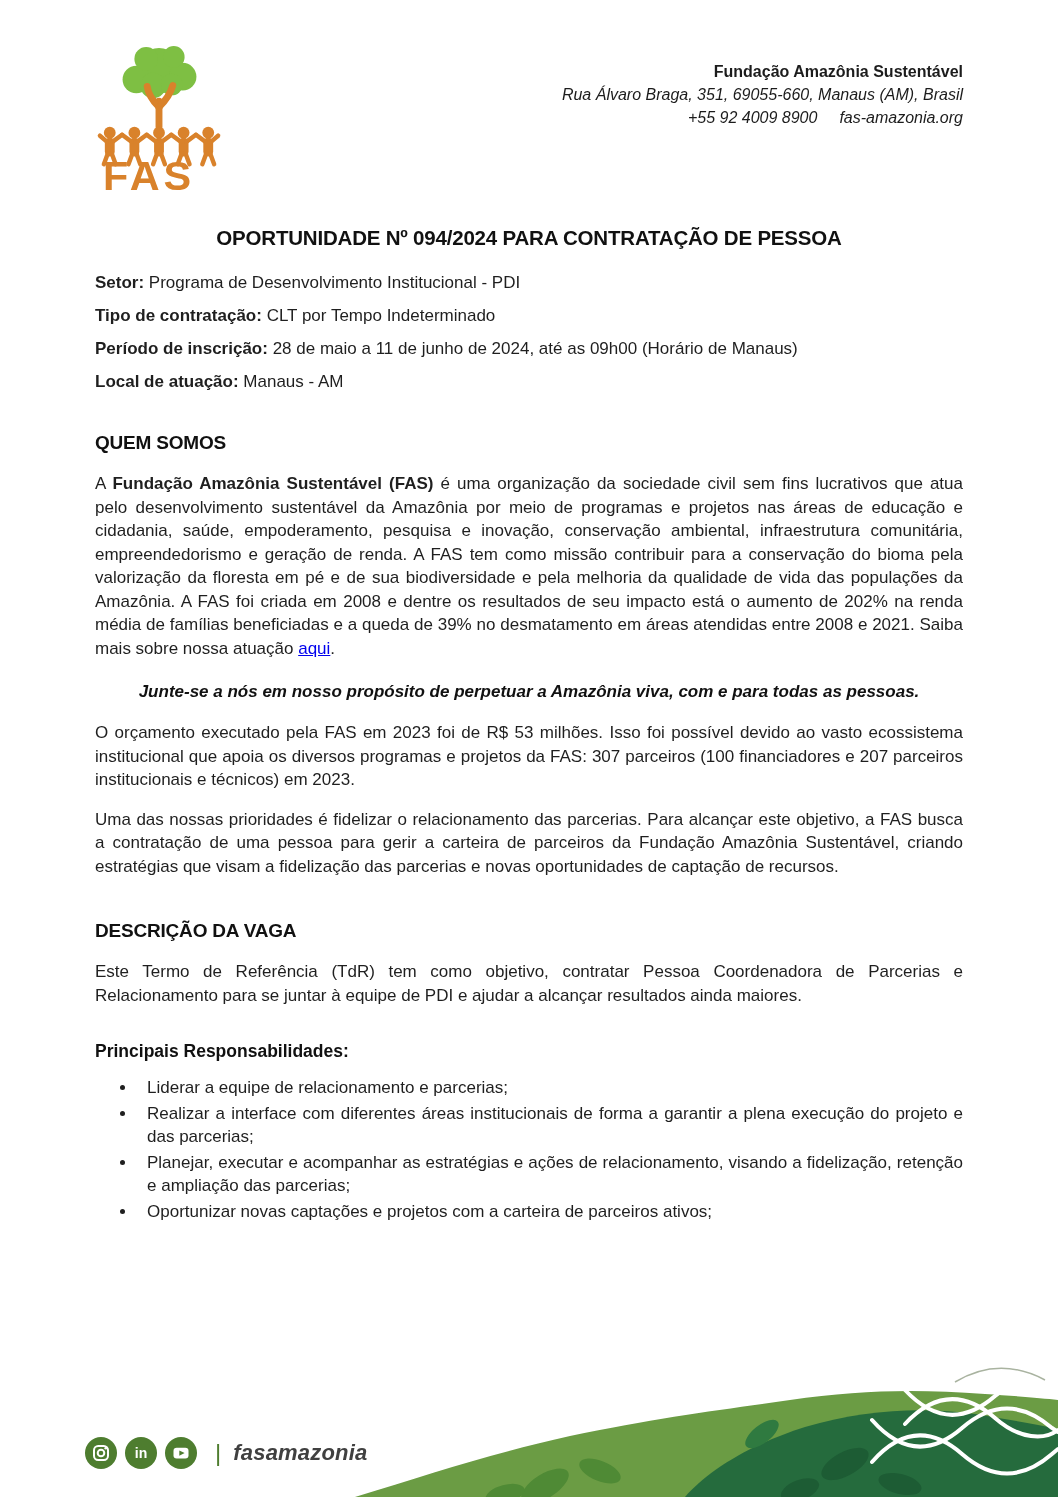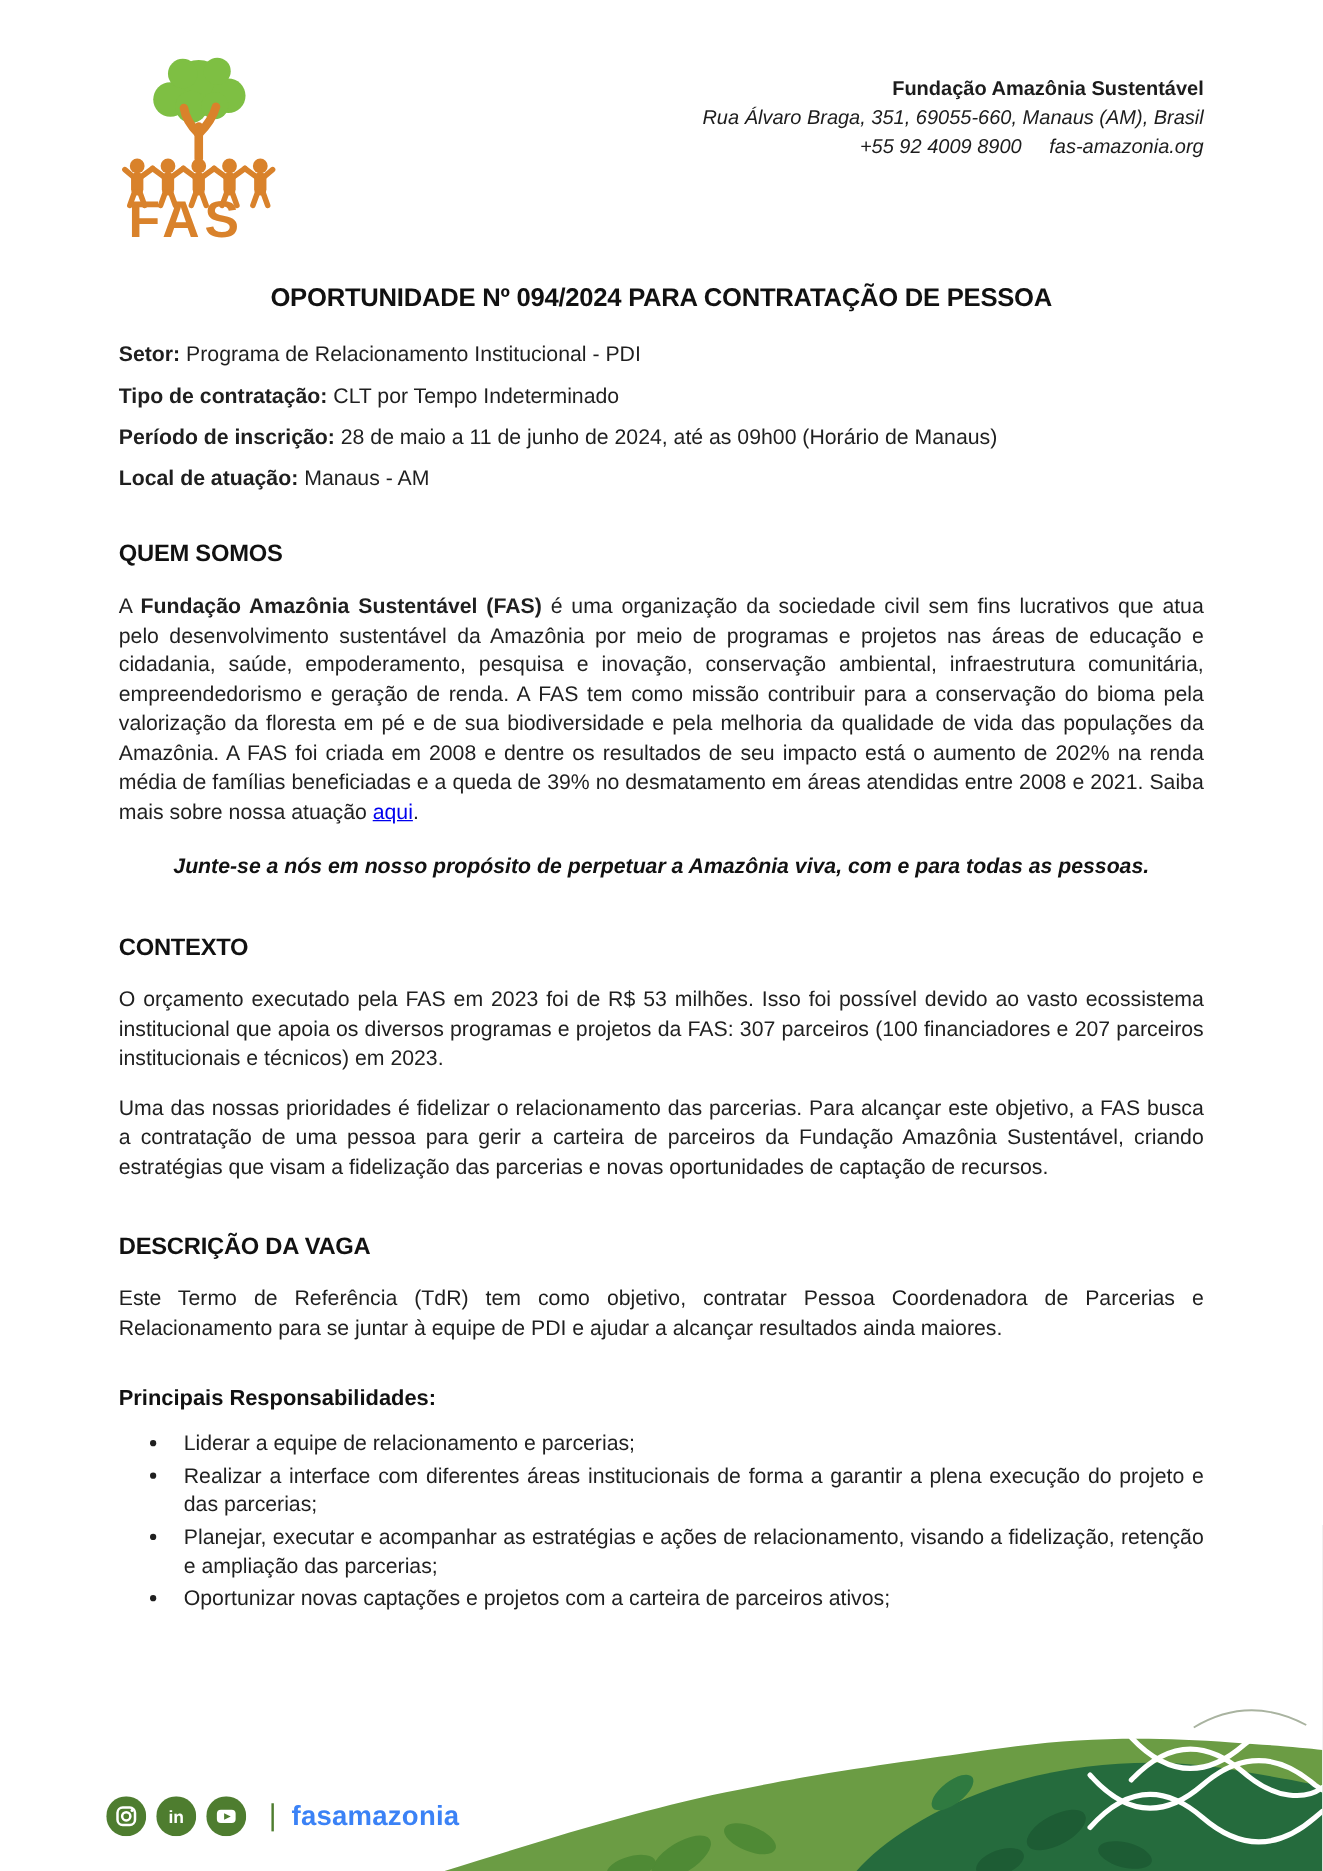--- a/index.html
+++ b/index.html
@@ -66,21 +66,21 @@
   .footer svg{display:block;}
   .social-row{
     position:absolute;left:85px;bottom:28px;
     display:flex;align-items:center;gap:8px;pointer-events:auto;justify-content:space-between;
   }
   .social-btn{width:32px;height:32px;cursor:pointer;}
   .handle-sep{
     color:#4e7d2f;font-size:24px;font-weight:400;margin:0 4px 0 10px;line-height:32px;
   }
   .handle{
-    color:#3b82f6;font-size:22px;font-weight:700;line-height:32px;letter-spacing:0.2px;
+    color:#404040;font-size:22px;font-weight:700;line-height:32px;letter-spacing:0.2px;font-style:italic;
   }
 </style>
 </head>
 <body>
 
 <div class="page">
 
   <div class="header">
     <div class="logo">
       <svg viewBox="0 0 130 152" width="128" height="150">
@@ -152,41 +152,40 @@
     </div>
   </div>
 
   <div class="title">
     <div>OPORTUNIDADE Nº 094/2024 PARA CONTRATAÇÃO DE PESSOA</div>
   </div>
 
   <div class="details">
     <div class="detail-row">
       <span class="lbl">Setor:</span>
-      <span>Programa de Relacionamento Institucional - PDI</span>
+      <span>Programa de Desenvolvimento Institucional - PDI</span>
     </div>
     <div class="detail-row">
       <span class="lbl">Tipo de contratação:</span>
       <span>CLT por Tempo Indeterminado</span>
     </div>
     <div class="detail-row">
       <span class="lbl">Período de inscrição:</span>
       <span>28 de maio a 11 de junho de 2024, até as 09h00 (Horário de Manaus)</span>
     </div>
     <div class="detail-row">
       <span class="lbl">Local de atuação:</span>
       <span>Manaus - AM</span>
     </div>
   </div>
 
   <div class="section-heading">QUEM SOMOS</div>
   <div class="para"><span>A </span><b>Fundação Amazônia Sustentável (FAS)</b><span> é uma organização da sociedade civil sem fins lucrativos que atua pelo desenvolvimento sustentável da Amazônia por meio de programas e projetos nas áreas de educação e cidadania, saúde, empoderamento, pesquisa e inovação, conservação ambiental, infraestrutura comunitária, empreendedorismo e geração de renda. A FAS tem como missão contribuir para a conservação do bioma pela valorização da floresta em pé e de sua biodiversidade e pela melhoria da qualidade de vida das populações da Amazônia. A FAS foi criada em 2008 e dentre os resultados de seu impacto está o aumento de 202% na renda média de famílias beneficiadas e a queda de 39% no desmatamento em áreas atendidas entre 2008 e 2021. Saiba mais sobre nossa atuação </span><a class="doc-link">aqui</a><span>.</span></div>
   <div class="tagline">Junte-se a nós em nosso propósito de perpetuar a Amazônia viva, com e para todas as pessoas.</div>
 
-  <div class="section-heading" style="margin-top:44px;">CONTEXTO</div>
   <div class="para">O orçamento executado pela FAS em 2023 foi de R$ 53 milhões. Isso foi possível devido ao vasto ecossistema institucional que apoia os diversos programas e projetos da FAS: 307 parceiros (100 financiadores e 207 parceiros institucionais e técnicos) em 2023.</div>
   <div class="para" style="margin-top:16px;">Uma das nossas prioridades é fidelizar o relacionamento das parcerias. Para alcançar este objetivo, a FAS busca a contratação de uma pessoa para gerir a carteira de parceiros da Fundação Amazônia Sustentável, criando estratégias que visam a fidelização das parcerias e novas oportunidades de captação de recursos.</div>
 
   <div class="section-heading" style="margin-top:42px;">DESCRIÇÃO DA VAGA</div>
   <div class="para">Este Termo de Referência (TdR) tem como objetivo, contratar Pessoa Coordenadora de Parcerias e Relacionamento para se juntar à equipe de PDI e ajudar a alcançar resultados ainda maiores.</div>
   <div class="subheading">Principais Responsabilidades:</div>
   <ul class="bullets">
     <li>Liderar a equipe de relacionamento e parcerias;</li>
     <li>Realizar a interface com diferentes áreas institucionais de forma a garantir a plena execução do projeto e das parcerias;</li>
     <li>Planejar, executar e acompanhar as estratégias e ações de relacionamento, visando a fidelização, retenção e ampliação das parcerias;</li>

